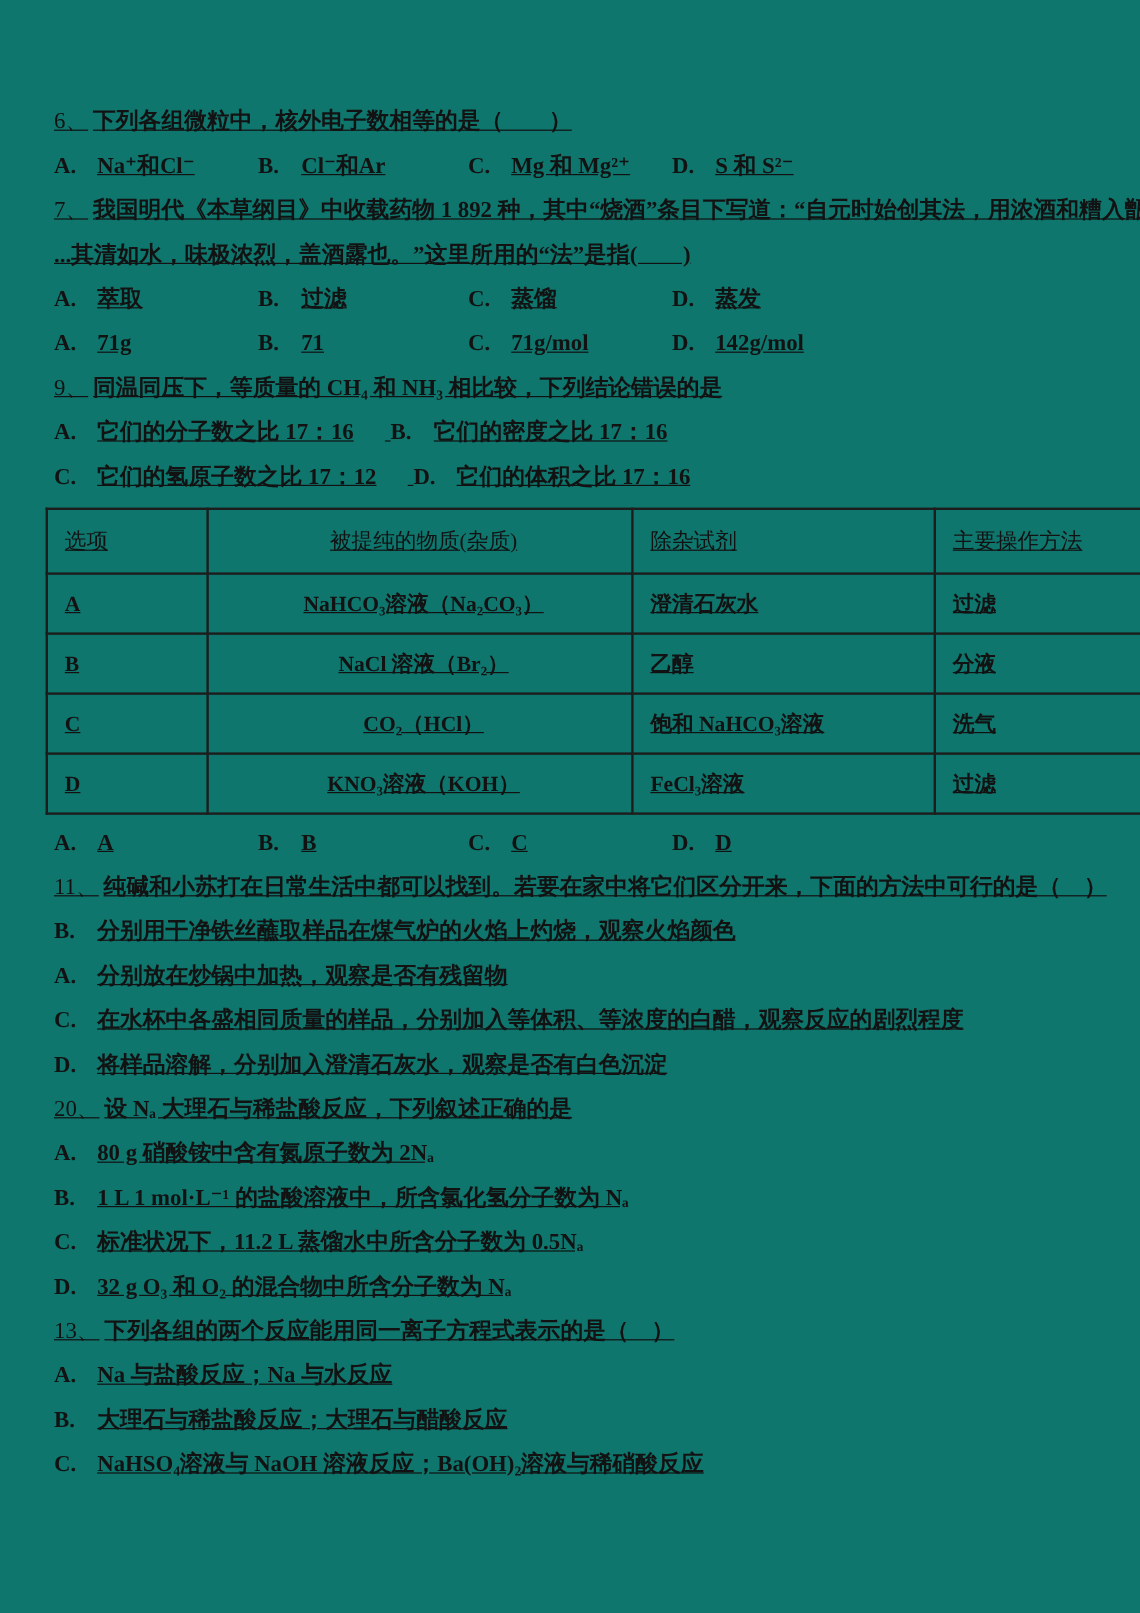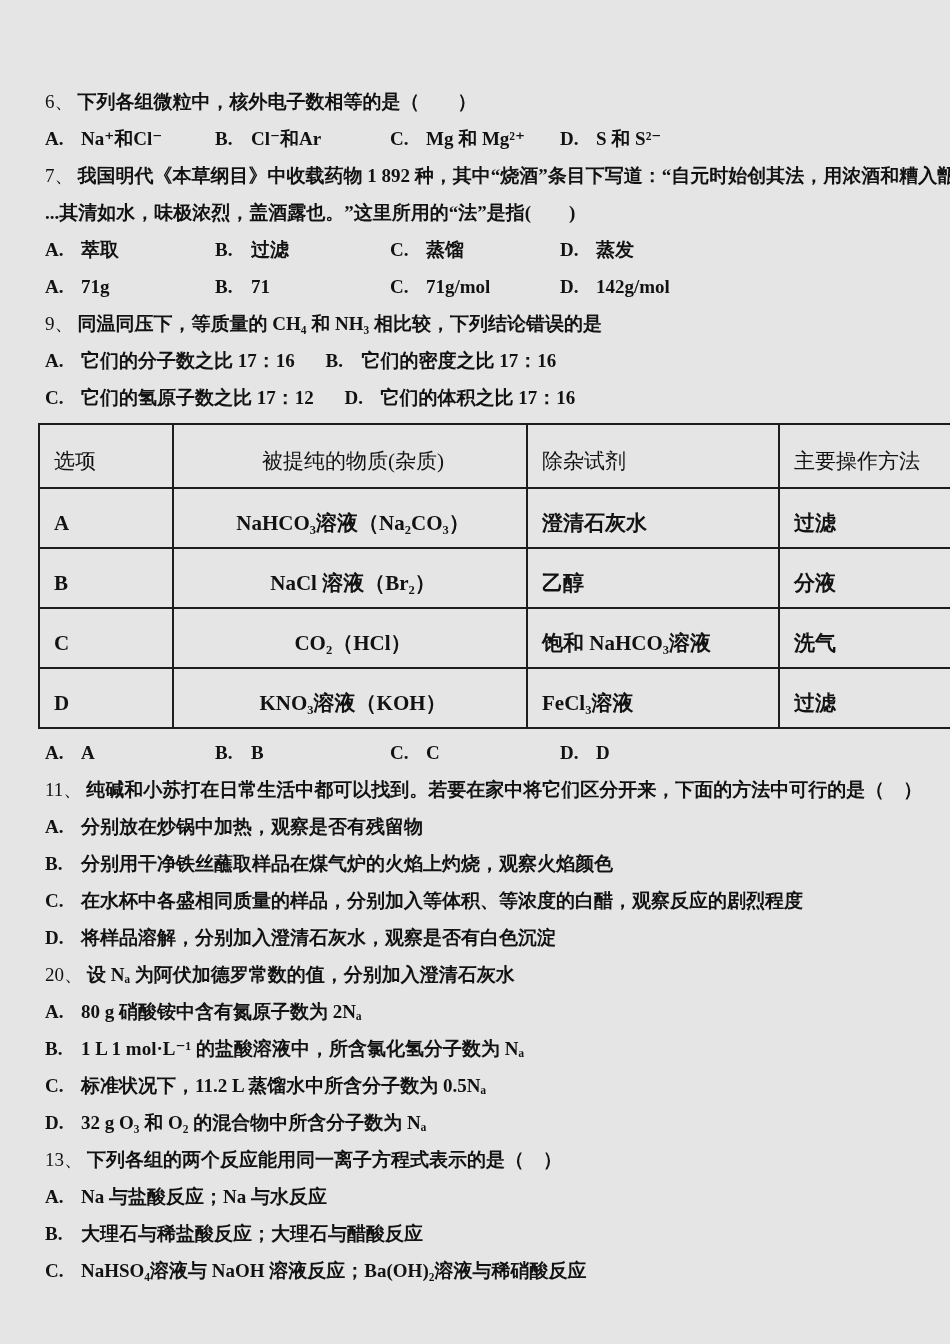--- a/index.html
+++ b/index.html
@@ -1,24 +1,25 @@
 <!DOCTYPE html>
 <html><head>
 <meta charset="utf-8">
 <style>
   html,body { margin:0; padding:0; background:#ffffff; }
   .page {
     position:relative;
     width:950px; height:1344px;
     box-sizing:border-box;
-    background:#e5e5e5;
+    background:#0f766e;
     color:#121212;
     font-family:"Liberation Serif","DejaVu Serif",serif;
     padding:90px 38px 0 45px;
     overflow:hidden;
+    text-decoration:underline;
   }
   .line {
     font-size:19px;
     line-height:23px;
     margin:0 0 14px 0;
     font-weight:bold;
     white-space:nowrap;
   }
   .line.regular { font-weight:normal; }
   .qnum { font-weight:normal; padding-right:4px; }
@@ -31,23 +32,23 @@
   .pairgap { margin-right:26px; }
   .bold-paren { font-weight:bold; padding-left:6px; }
   table.qtable {
     border-collapse:collapse;
     table-layout:fixed;
     width:860px;
     margin:4px 0 12px -7px;
   }
   table.qtable td {
     border:2px solid #1d1d1d;
-    font-size:21px;
+    font-size:18px;
     vertical-align:middle;
-    padding:12px 8px 2px 14px;
+    padding:2px 8px 2px 14px;
     overflow:hidden;
     white-space:nowrap;
   }
   table.qtable .c1 { width:110px; }
   table.qtable .c2 { width:330px;text-align:center; }
   table.qtable .c3 { width:228px; }
   table.qtable .c4 { width:192px; }
   table.qtable tr.hd td { height:48px; font-weight:normal; }
   table.qtable tr.dr td { height:44px; font-weight:bold; }
 </style>
@@ -127,26 +128,26 @@
     </table>
 
   <div class="line opt4">
     <span class="opt"><span class="lab">A.</span><span>A</span></span>
     <span class="opt"><span class="lab">B.</span><span>B</span></span>
     <span class="opt"><span class="lab">C.</span><span>C</span></span>
     <span class="opt"><span class="lab">D.</span><span>D</span></span>
   </div>
 
   <div class="line"><span class="qnum">11、</span><span>纯碱和小苏打在日常生活中都可以找到。若要在家中将它们区分开来，下面的方法中可行的是（　）</span></div>
+  <div class="line"><span class="lab">B.</span><span>分别用干净铁丝蘸取样品在煤气炉的火焰上灼烧，观察火焰颜色</span></div>
   <div class="line"><span class="lab">A.</span><span>分别放在炒锅中加热，观察是否有残留物</span></div>
-  <div class="line"><span class="lab">B.</span><span>分别用干净铁丝蘸取样品在煤气炉的火焰上灼烧，观察火焰颜色</span></div>
   <div class="line"><span class="lab">C.</span><span>在水杯中各盛相同质量的样品，分别加入等体积、等浓度的白醋，观察反应的剧烈程度</span></div>
   <div class="line"><span class="lab">D.</span><span>将样品溶解，分别加入澄清石灰水，观察是否有白色沉淀</span></div>
 
-  <div class="line"><span class="qnum">20、</span><span>设 Nₐ 为阿伏加德罗常数的值，分别加入澄清石灰水</span></div>
+  <div class="line"><span class="qnum">20、</span><span>设 Nₐ 大理石与稀盐酸反应，下列叙述正确的是</span></div>
   <div class="line"><span class="lab">A.</span><span>80 g 硝酸铵中含有氮原子数为 2Nₐ</span></div>
   <div class="line"><span class="lab">B.</span><span>1 L 1 mol·L⁻¹ 的盐酸溶液中，所含氯化氢分子数为 Nₐ</span></div>
   <div class="line"><span class="lab">C.</span><span>标准状况下，11.2 L 蒸馏水中所含分子数为 0.5Nₐ</span></div>
   <div class="line"><span class="lab">D.</span><span>32 g O₃ 和 O₂ 的混合物中所含分子数为 Nₐ</span></div>
 
   <div class="line"><span class="qnum">13、</span><span>下列各组的两个反应能用同一离子方程式表示的是（　）</span></div>
   <div class="line"><span class="lab">A.</span><span>Na 与盐酸反应；Na 与水反应</span></div>
   <div class="line"><span class="lab">B.</span><span>大理石与稀盐酸反应；大理石与醋酸反应</span></div>
   <div class="line"><span class="lab">C.</span><span>NaHSO₄溶液与 NaOH 溶液反应；Ba(OH)₂溶液与稀硝酸反应</span></div>
 

